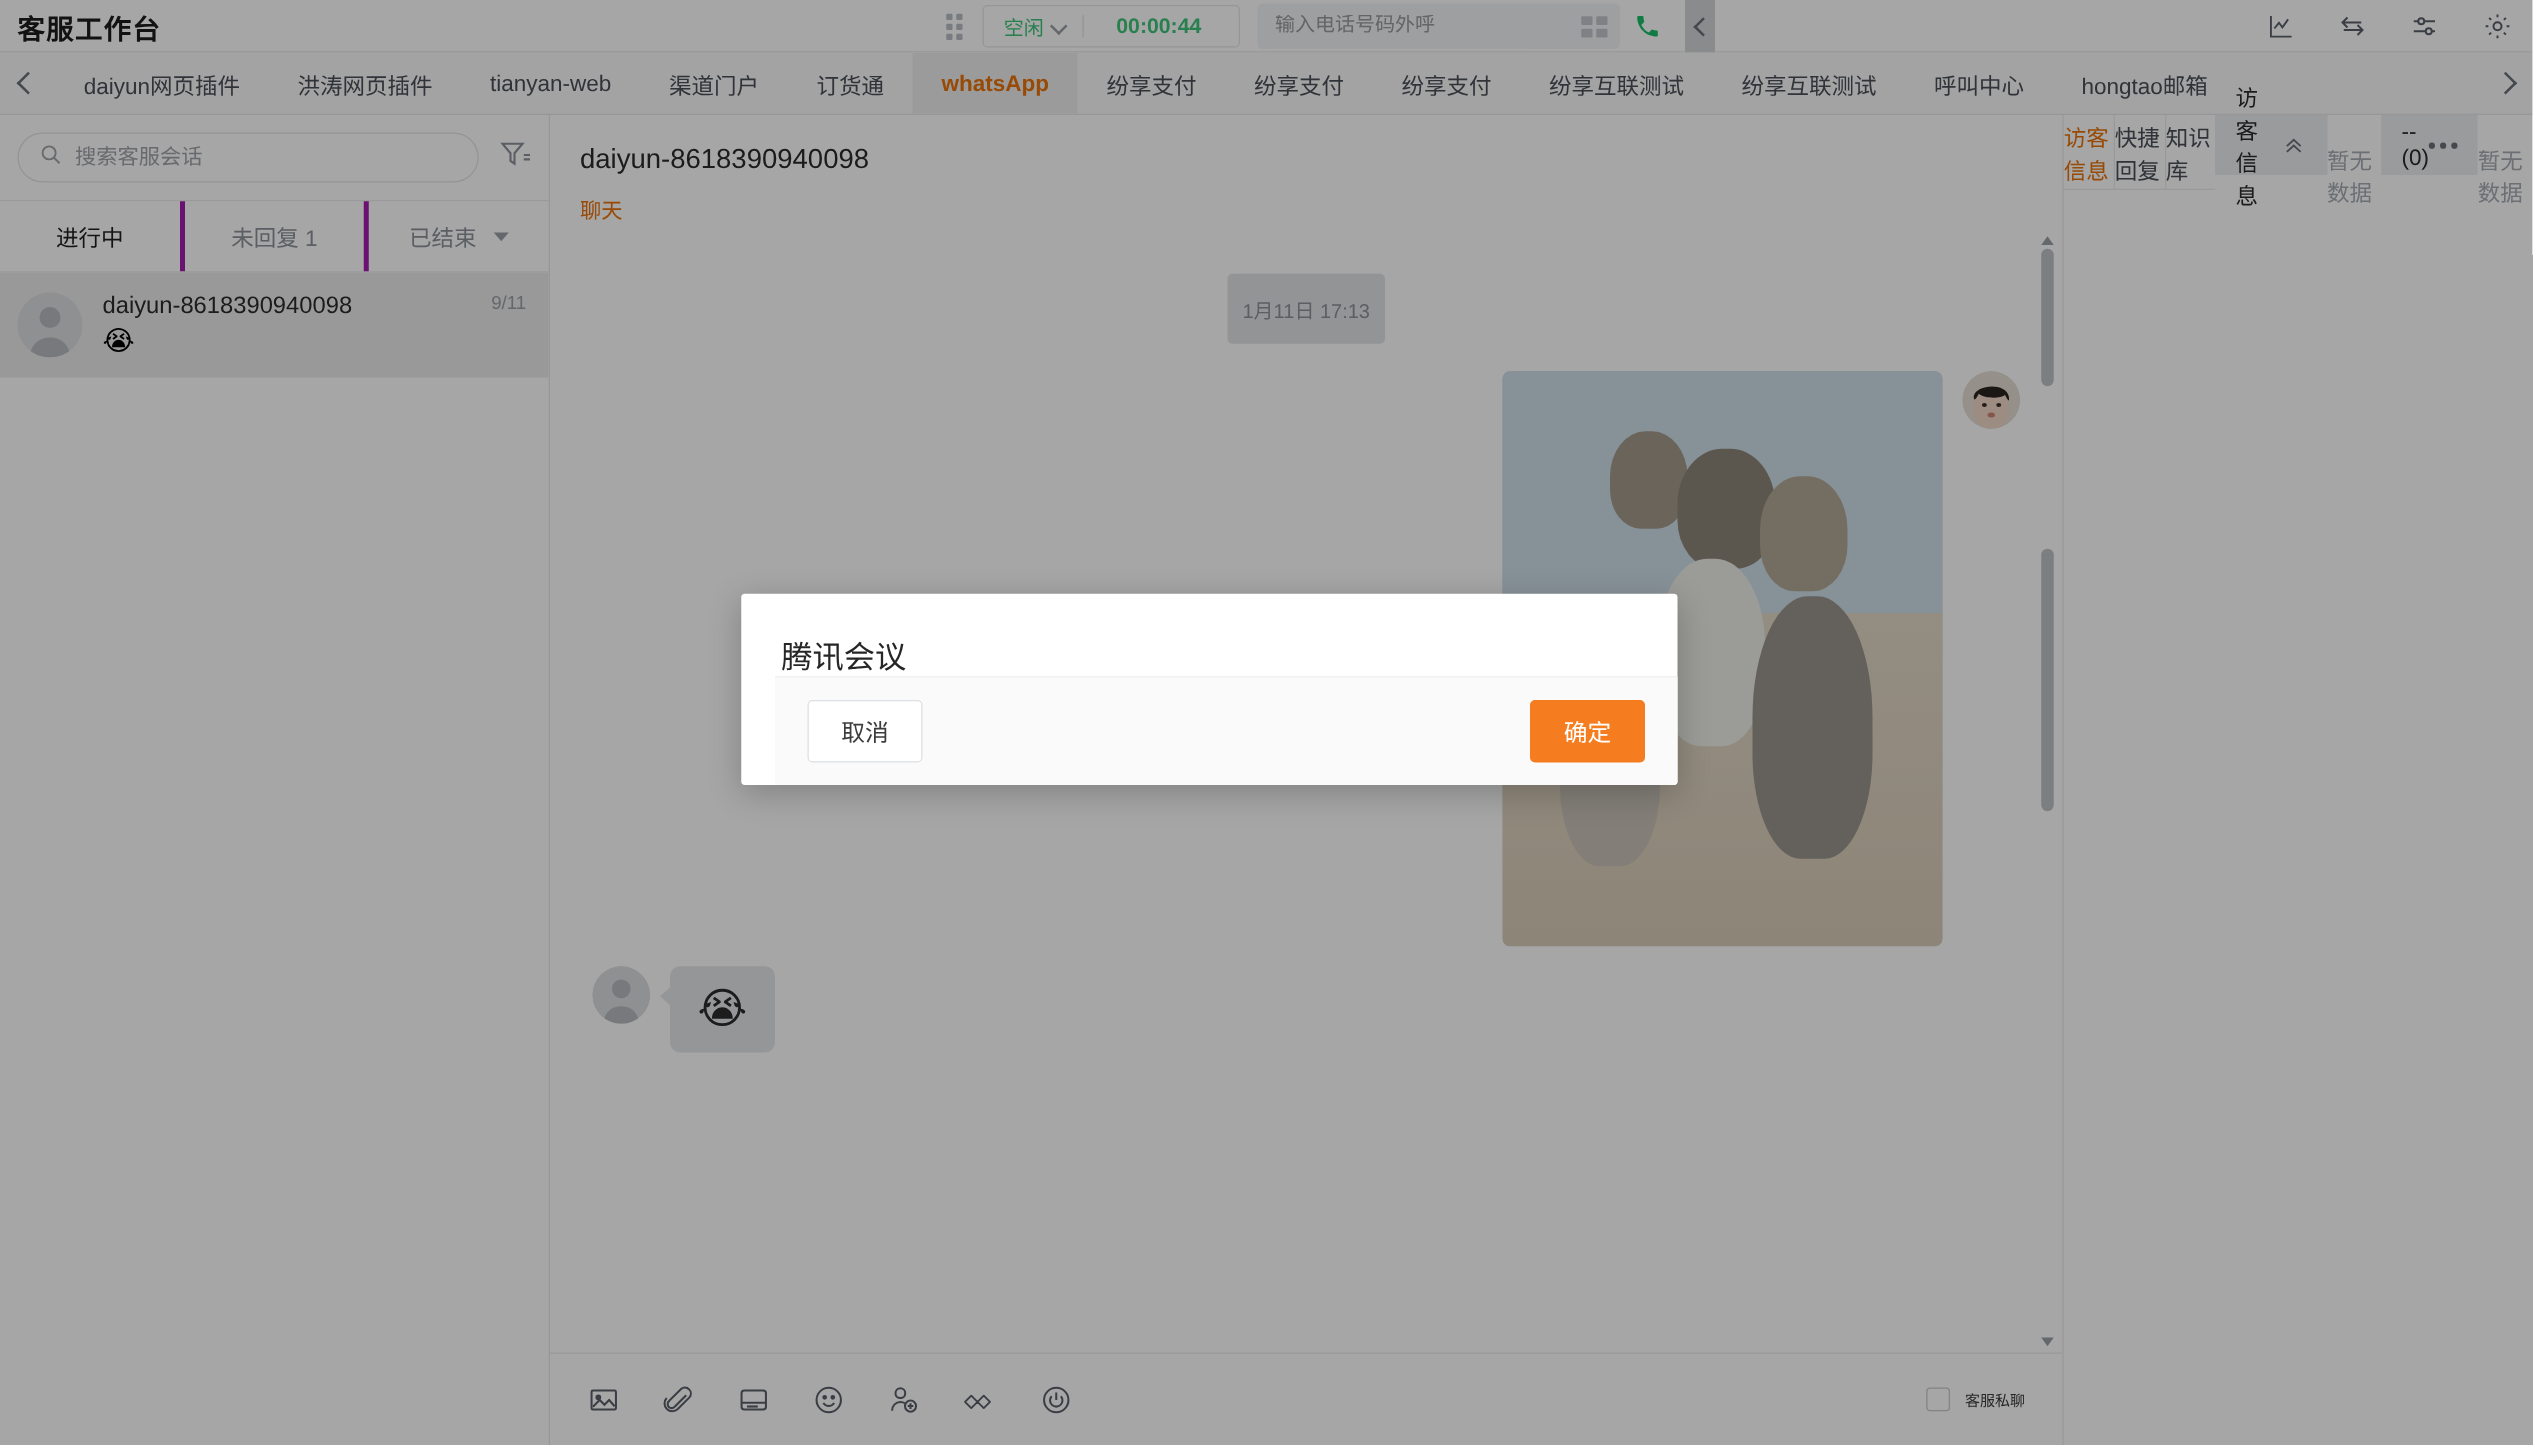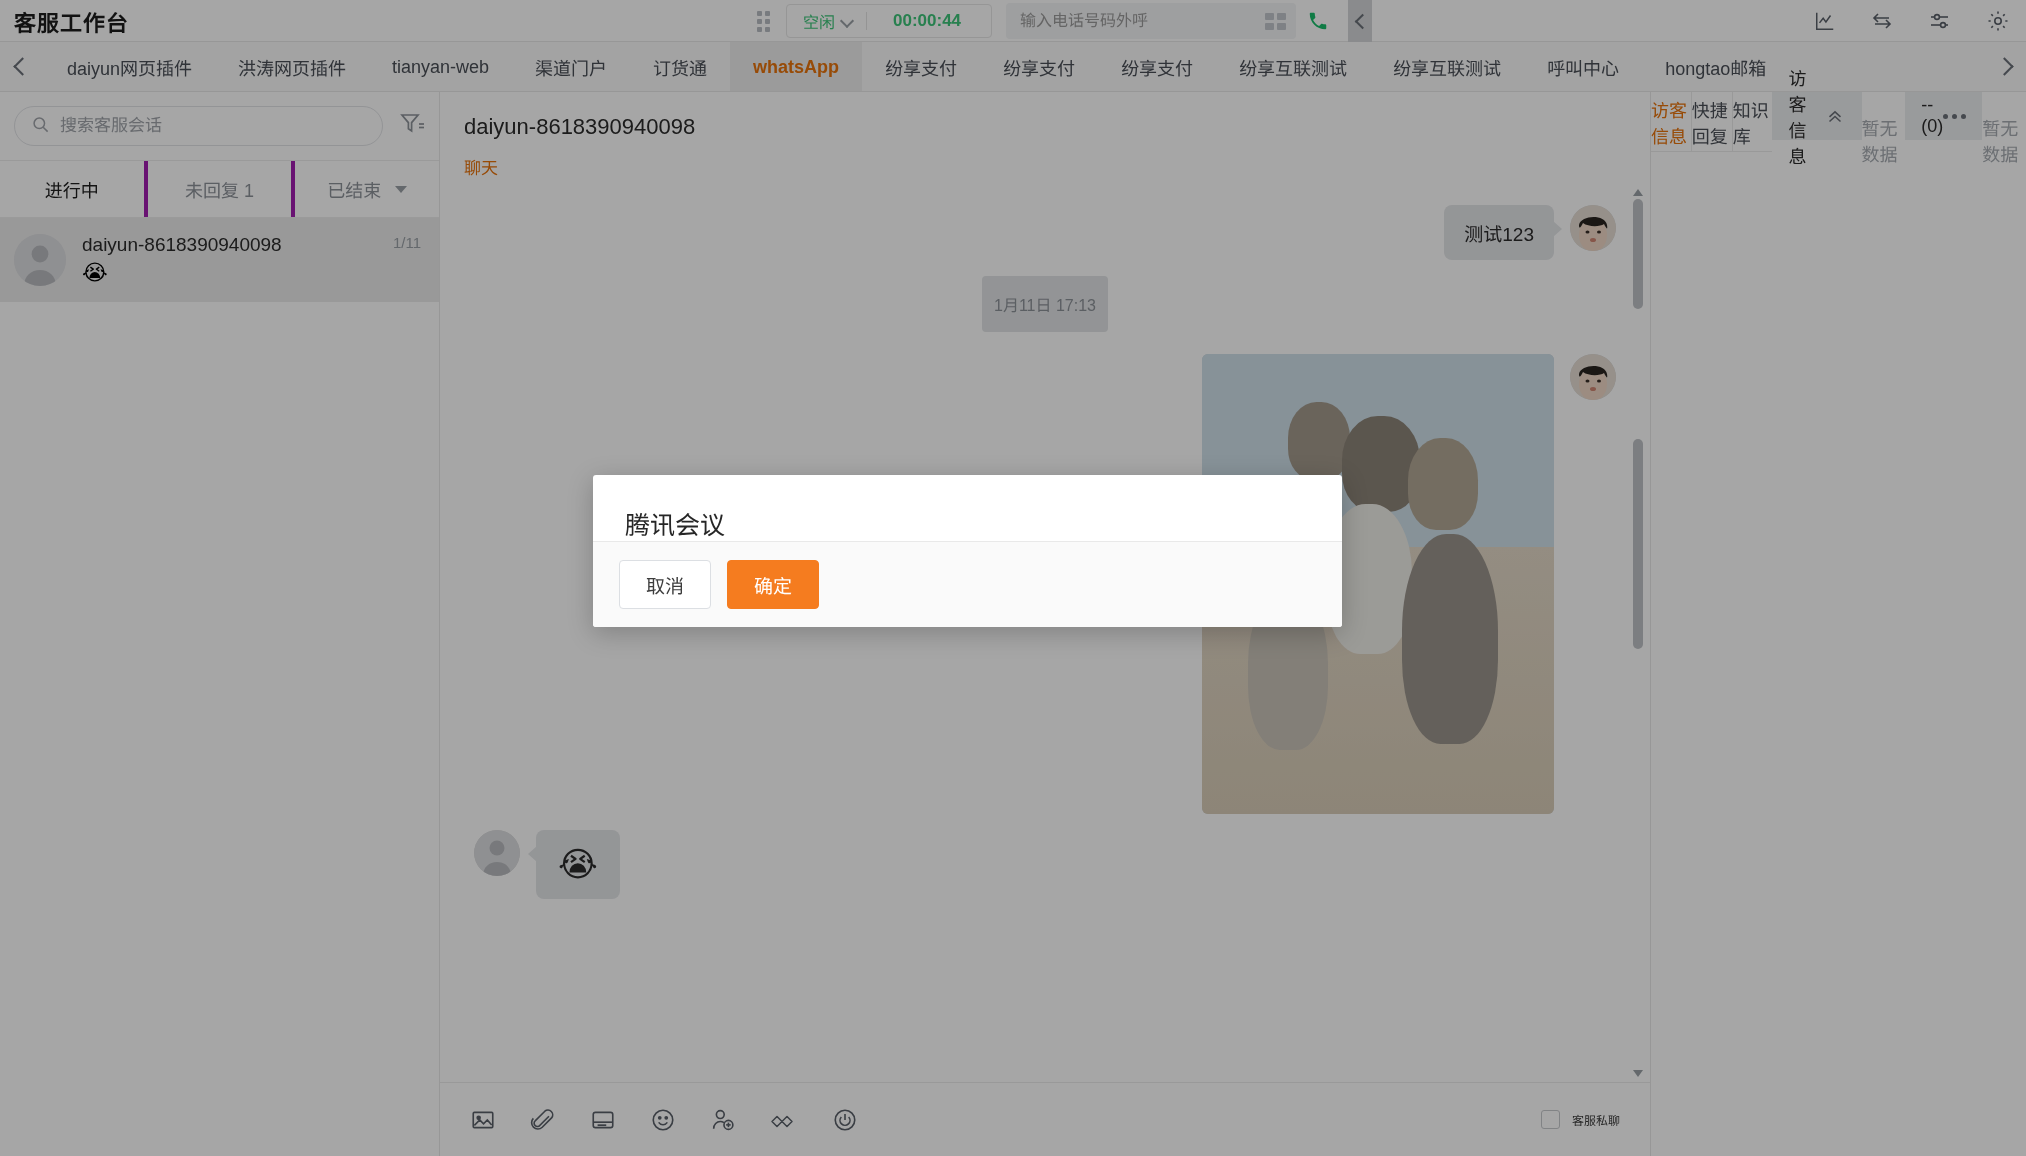--- a/index.html
+++ b/index.html
@@ -306,22 +306,23 @@
     left: 593px; top: 475px; width: 749px;
     background: #fff; border-radius: 3px;
     box-shadow: 0 6px 26px rgba(0,0,0,0.22);
   }
   .modal-head { padding: 30px 32px 0 32px; }
   .modal-title { font-size: 25px; color: #262626; }
   .modal-body { padding: 26px 32px 48px 32px; }
   .modal-msg { font-size: 19px; color: #3d3d3d; }
   .modal-foot {
     border-top: 1px solid #e9e9e9; background: #fafafa;
-    padding: 18px 26px; display: flex; justify-content: flex-start; gap: 16px;
+    padding: 18px 26px; display: flex; justify-content: space-between; gap: 16px;
     border-radius: 0 0 3px 3px;
+    margin-left: 27px;
   }
   .btn {
     font-size: 19px; padding: 10px 26px; border-radius: 4px;
     cursor: pointer; border: 1px solid transparent; font-family: inherit;
   }
   .btn-default { background: #fff; border-color: #dcdfe3; color: #3d3d3d; }
   .btn-primary { background: #f57c1f; color: #fff; border-color: #f57c1f; }
 
   
   .cat-photo { width: 100%; height: 100%; position: relative; background:
@@ -469,58 +470,38 @@
             <div class="avatar-ph">
               <svg width="52" height="52" viewBox="0 0 52 52">
                 <circle cx="26" cy="26" r="26" fill="#dcdde0"></circle>
                 <circle cx="26" cy="20" r="8.4" fill="#b9bbbf"></circle>
                 <path d="M10 52c0-10 7.2-16 16-16s16 6 16 16z" fill="#b9bbbf"></path>
               </svg>
             </div>
             <div class="conv-body">
               <div class="conv-top">
                 <span class="conv-name">daiyun-8618390940098</span>
-                <span class="conv-time">1/11</span>
+                <span class="conv-time">9/11</span>
               </div>
               <div class="conv-preview">😭</div>
             </div>
           </div>
         </div>
     </div>
 
     <div class="center-col">
       <div class="chat-head">
         <div class="chat-title">daiyun-8618390940098</div>
         <div class="chat-subtabs">
           <div class="chat-subtab">聊天</div>
         </div>
       </div>
 
       <div class="msg-area">
 
-        <div class="msg-row out">
-          <div class="bubble">测试123</div>
-          <div class="msg-avatar">
-            <svg width="46" height="46" viewBox="0 0 46 46">
-              <defs>
-                  <clipPath id="cc">
-                    <circle cx="23" cy="23" r="23"></circle>
-                  </clipPath>
-                </defs>
-              <g clip-path="url(#cc)">
-                <rect width="46" height="46" fill="#e6ddd4"></rect>
-                <ellipse cx="23" cy="30" rx="14" ry="17" fill="#f0d8c6"></ellipse>
-                <path d="M9 20c2-10 26-11 28 0 1 6-1 3-3-1-4 3-16 3-21-1-2 4-4 7-4 2z" fill="#2a2420"></path>
-                <ellipse cx="17.5" cy="27" rx="2" ry="1.6" fill="#3a2f28"></ellipse>
-                <ellipse cx="29" cy="27" rx="2" ry="1.6" fill="#3a2f28"></ellipse>
-                <ellipse cx="23" cy="35" rx="3" ry="2" fill="#cf8472"></ellipse>
-              </g>
-            </svg>
-          </div>
-        </div>
 
         <div class="time-divider">
           <span>1月11日 17:13</span>
         </div>
 
         <div class="msg-row out">
           <div class="img-bubble">
             <div class="cat-photo">
               <div class="cat c1"></div>
                 <div class="cat c2"></div>

